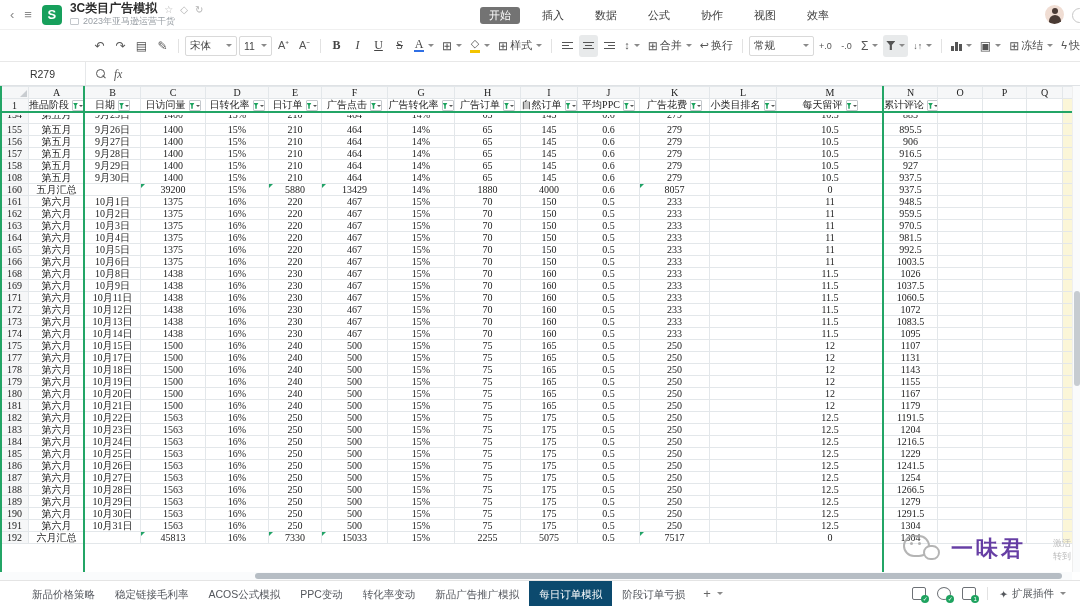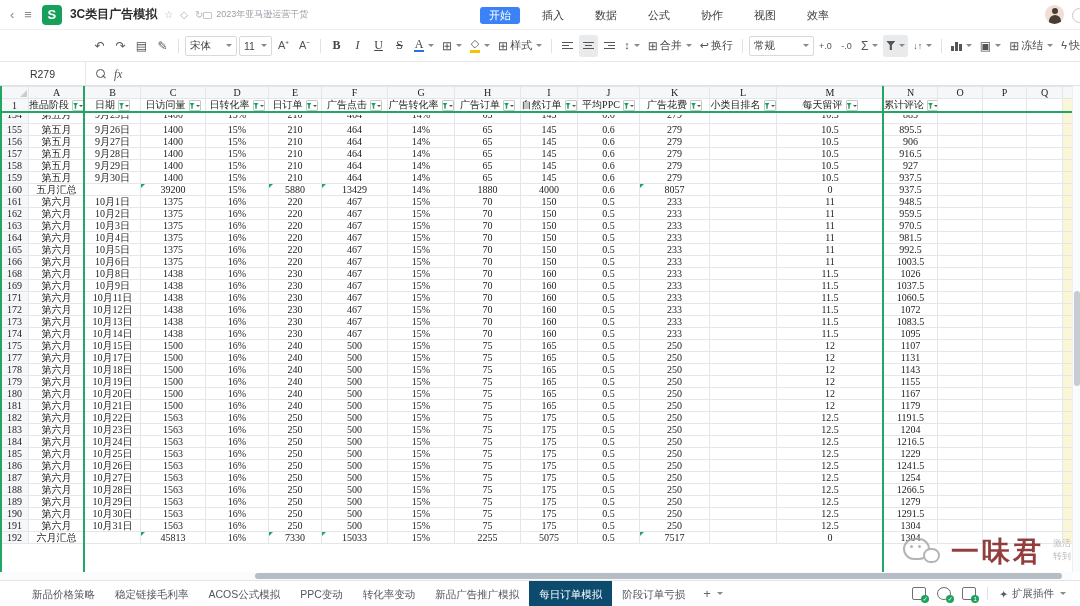--- a/index.html
+++ b/index.html
@@ -5,28 +5,28 @@
   *{box-sizing:border-box;margin:0;padding:0}
   html,body{width:1080px;height:606px;overflow:hidden;background:#fff;
     font-family:"Liberation Sans",sans-serif;color:#333;position:relative}
 
   
   .titlebar{position:absolute;top:0;left:0;right:0;height:30px;background:#fff;
     border-bottom:1px solid #f0f0f0;display:flex;align-items:center;padding:0 10px;overflow:hidden}
   .nav-gly{color:#8b8b8b;font-size:13px;margin-right:10px}
   .logo{width:20px;height:20px;border-radius:4px;background:#17a05c;color:#fff;font-weight:bold;
     font-size:13px;display:flex;align-items:center;justify-content:center;margin-right:8px}
-  .tblock{display:flex;justify-content:flex-start;line-height:1.1}
+  .tblock{display:flex;flex-direction:column;justify-content:flex-start;line-height:1.1}
   .doc-title{font-size:12px;font-weight:bold;color:#2c2c2c;display:flex;align-items:center;gap:7px}
   .doc-title .mini{color:#b3b3b3;font-weight:normal;font-size:10px}
   .doc-sub{font-size:9px;color:#9aa0a6;display:flex;align-items:center;gap:4px;margin-top:1px}
   .doc-sub .fold{display:inline-block;width:9px;height:7px;border:1px solid #c3c7cb;border-radius:1px}
   .menu{position:absolute;left:480px;top:7px;display:flex;gap:13px;font-size:11px;color:#3c3c3c;align-items:center}
   .mi{padding:2px 9px;border-radius:3px;line-height:13px}
-  .mi.active{background:#3b82f6;color:#fff}
+  .mi.active{background:#737373;color:#fff}
   .avatar{position:absolute;right:16px;top:5px;width:19px;height:19px;border-radius:50%;
     background:#f0ddd3;overflow:hidden}
   .avatar::before{content:"";position:absolute;left:6.5px;top:3px;width:6px;height:6px;border-radius:50%;background:#4a3b35}
   .avatar::after{content:"";position:absolute;left:3.5px;top:10px;width:12px;height:9px;border-radius:6px 6px 0 0;background:#4a3b35}
   .avatar-partial{position:absolute;right:-7px;top:8px;width:15px;height:15px;border-radius:50%;border:1.5px solid #c7c7c7}
 
   
   .toolbar{position:absolute;top:30px;left:0;right:0;height:32px;background:#fff;
     border-bottom:1px solid #e8e8e8;display:flex;align-items:center;padding:0 4px 0 90px;
     gap:2px;font-size:11px;color:#4a4a4a;white-space:nowrap}
@@ -114,22 +114,22 @@
   .plug{display:flex;align-items:center;gap:4px;color:#55585d}
 
   
   #wm{position:absolute;left:903px;top:533px;display:flex;align-items:center;gap:8px;
     pointer-events:none;z-index:8;opacity:.85}
   .wmlogo{width:40px;height:32px;position:relative}
   .wmlogo .b1{position:absolute;left:0;top:2px;width:27px;height:22px;border:2.5px solid #a8a8a8;border-radius:12px}
   .wmlogo .b2{position:absolute;left:20px;top:12px;width:17px;height:15px;border:2.5px solid #a8a8a8;border-radius:8px;background:#fff}
   .wmlogo .e1,.wmlogo .e2{position:absolute;width:3px;height:3px;border-radius:50%;background:#a8a8a8;top:9px}
   .wmlogo .e1{left:7px}.wmlogo .e2{left:15px}
-  #wm .wmtext{font-family:Liberation Mono, monospace;font-size:28px;font-weight:bold;
-    color:#7f1d1d;letter-spacing:3px}
+  #wm .wmtext{font-family:Liberation Mono, monospace;font-size:22px;font-weight:bold;
+    color:#4c1d95;letter-spacing:3px}
   #act{position:absolute;left:1053px;top:537px;font-size:9px;color:#bcbcbc;line-height:13px;z-index:8;pointer-events:none}
 </style>
 </head>
 <body>
 
 <div class="titlebar">
   <span class="nav-gly">‹</span>
   <span class="nav-gly">≡</span>
   <span class="logo">S</span>
   <div class="tblock">
@@ -580,21 +580,21 @@
           <td>279</td>
           <td></td>
           <td>10.5</td>
           <td>927</td>
           <td></td>
           <td></td>
           <td></td>
           <td class="strip"></td>
         </tr>
         <tr class="drow">
-          <td class="gut">159</td>
+          <td class="gut">108</td>
           <td>第五月</td>
           <td>9月30日</td>
           <td>1400</td>
           <td>15%</td>
           <td>210</td>
           <td>464</td>
           <td>14%</td>
           <td>65</td>
           <td>145</td>
           <td>0.6</td>

